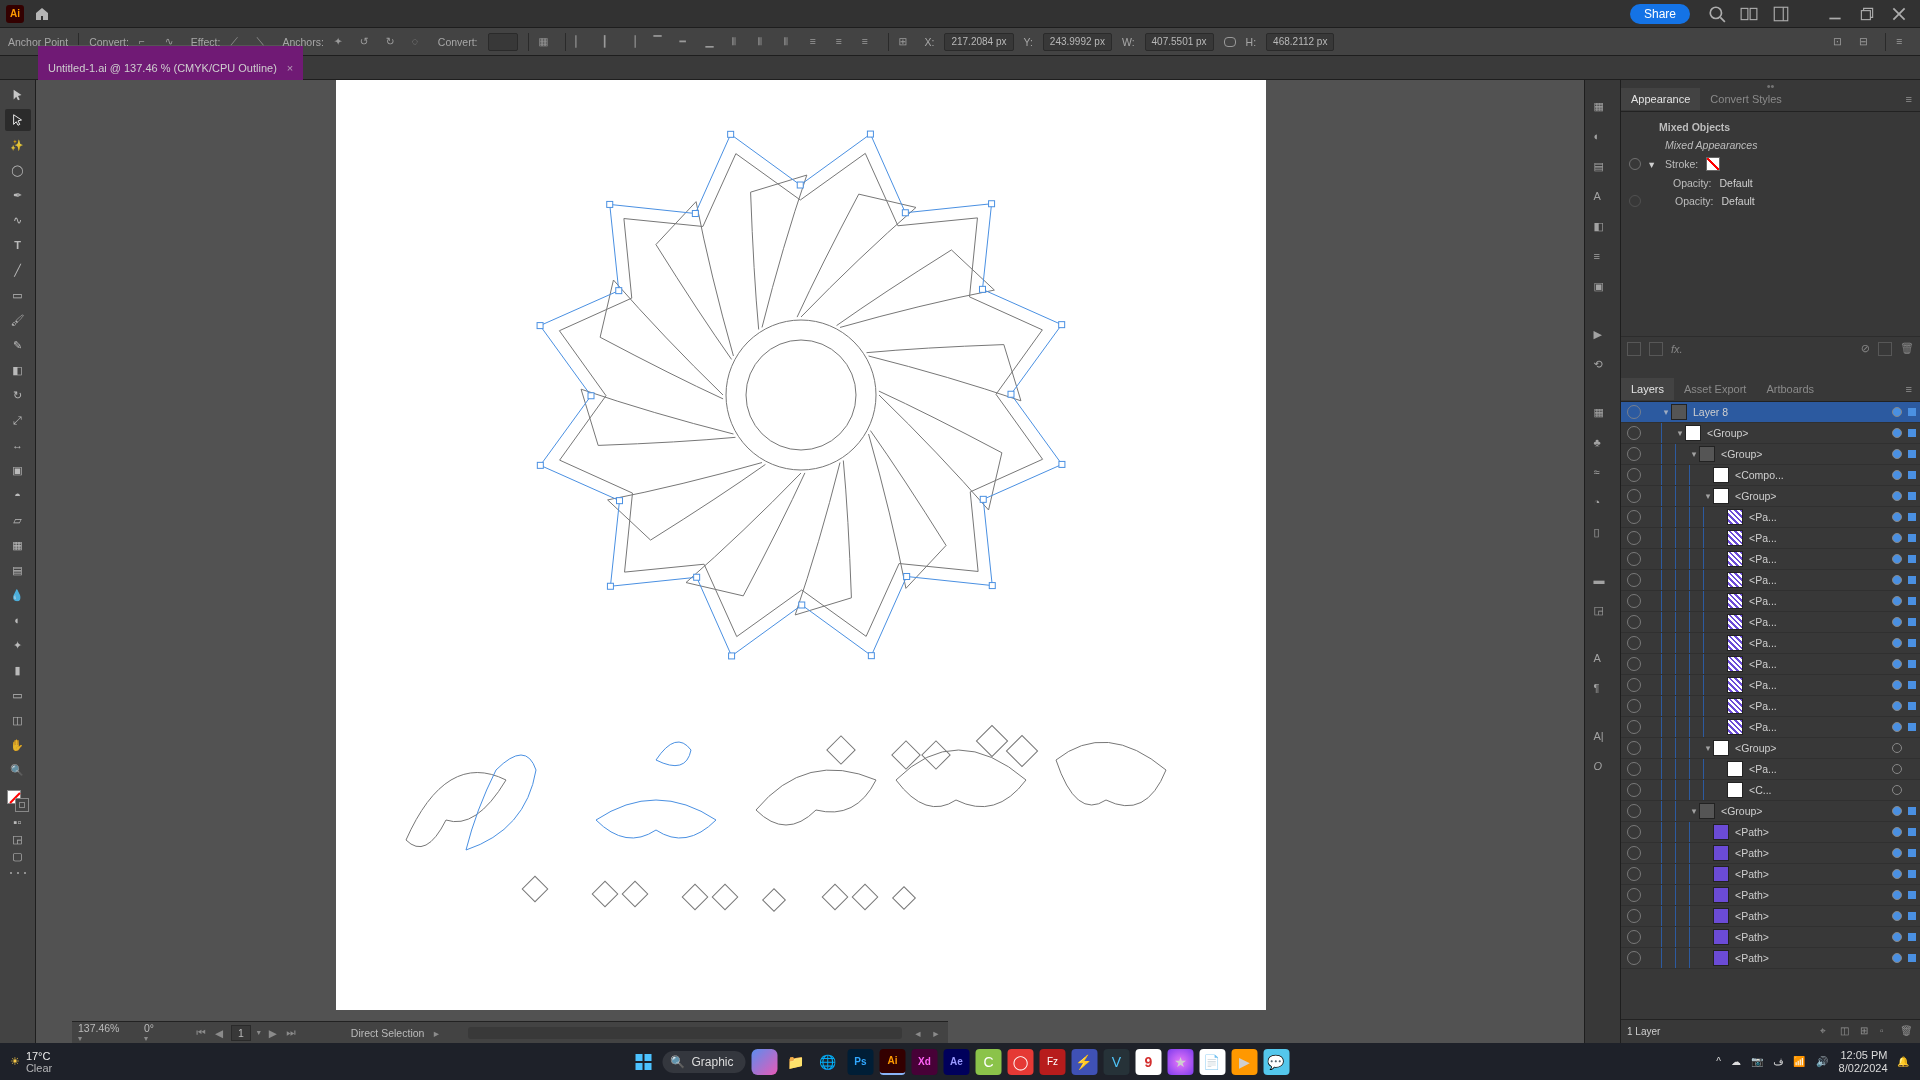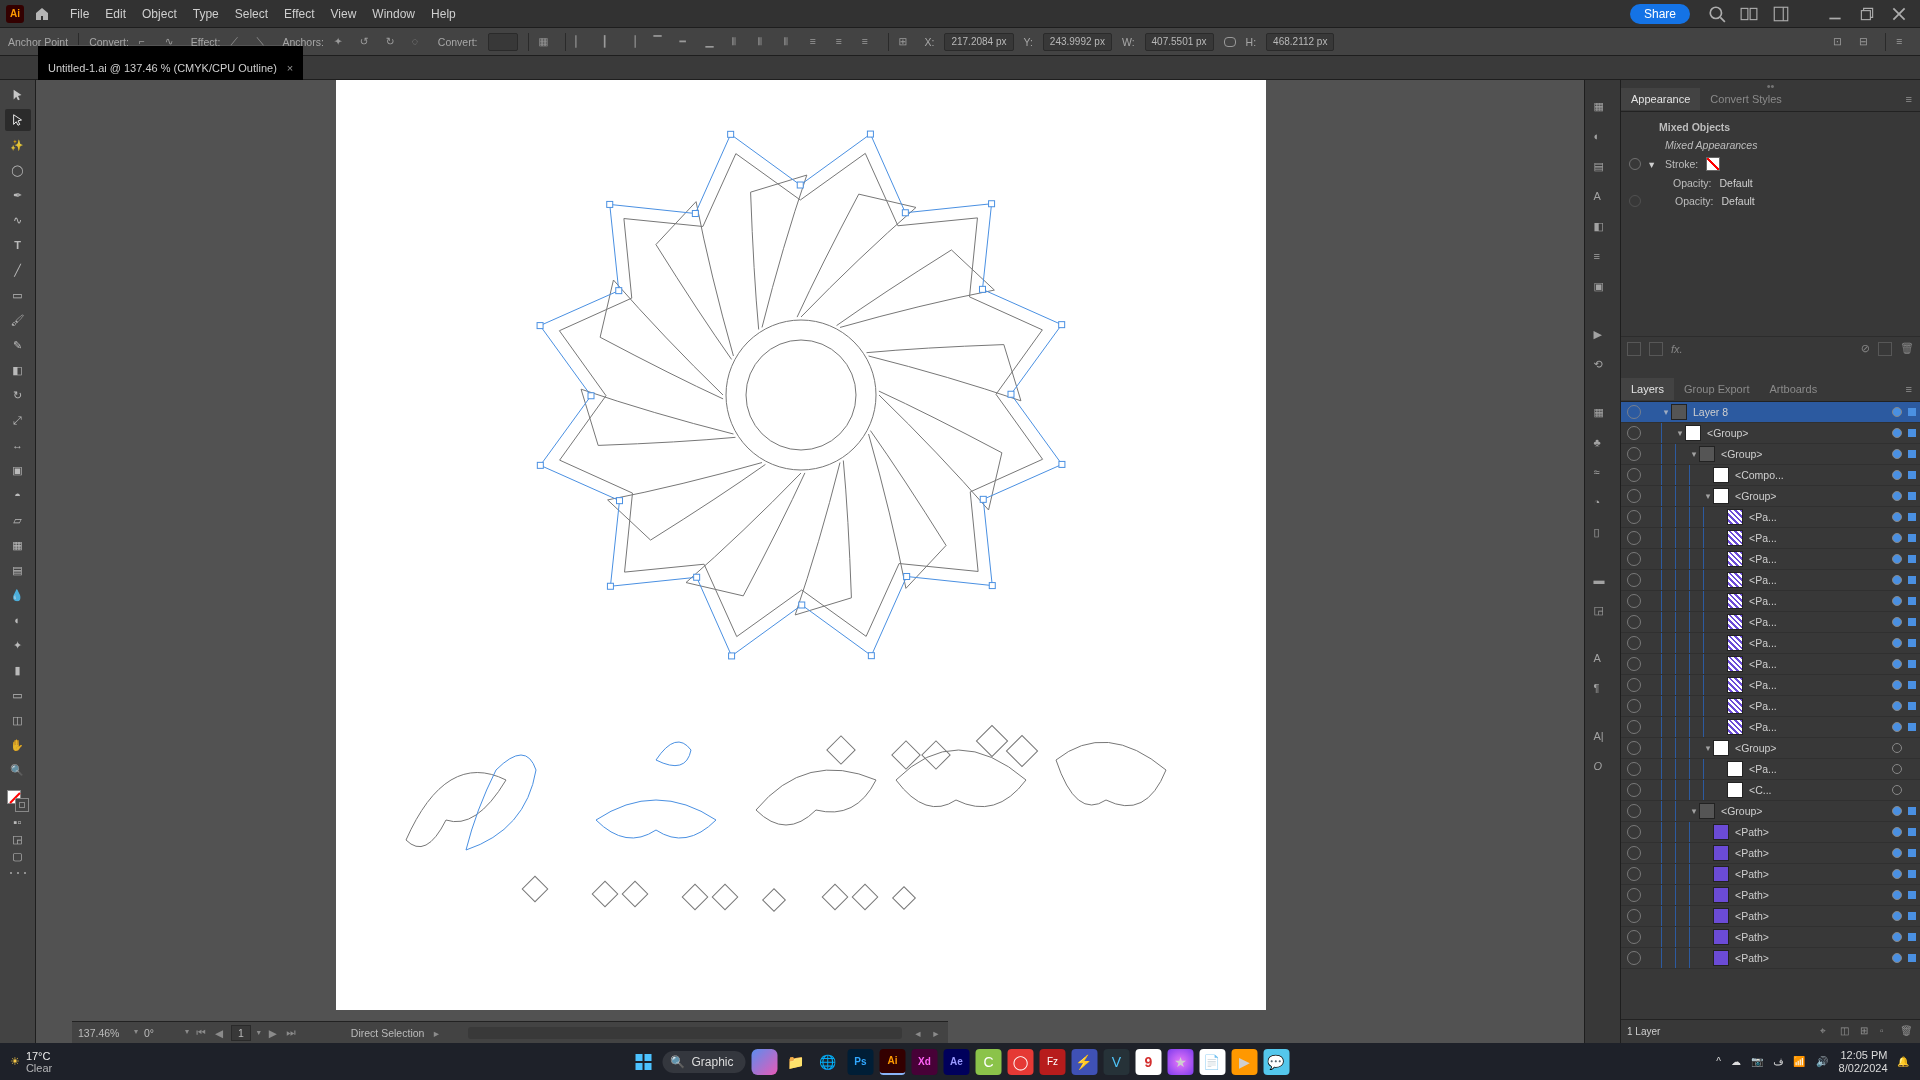--- a/index.html
+++ b/index.html
@@ -18,21 +18,21 @@
 .ctrlbar { height:28px; background:#434343; display:flex; align-items:center; padding:0 8px; gap:10px; font-size:10.5px; border-bottom:1px solid #1e1e1e; color:#b8b8b8; }
 .ctrlbar .lbl { opacity:.85; }
 .ctrlbar .ico { width:16px; height:14px; display:inline-block; opacity:.75; }
 .ctrlbar .sep { width:1px; height:18px; background:#2a2a2a; }
 .ctrlbar .numfield { background:#383838; border:1px solid #2a2a2a; padding:1px 6px; min-width:66px; height:18px; font-size:10px; display:flex; align-items:center; border-radius:2px; }
 .ctrlbar .spacer { flex:1; }
 .link-icon { width:12px; height:10px; border:1px solid #999; border-radius:4px; }
 
 
 .tabrow { height:24px; background:#3a3a3a; display:flex; align-items:center; padding-left:38px; border-bottom:1px solid #1e1e1e; }
-.tabrow .tab { background:#000000; padding:16px 10px; font-size:11px; display:flex; align-items:center; gap:10px; border-top:1px solid #555; }
+.tabrow .tab { background:#701a75; padding:16px 10px; font-size:11px; display:flex; align-items:center; gap:10px; border-top:1px solid #555; }
 .tabrow .tab .x { opacity:.7; }
 
 
 .workarea { position:absolute; top:80px; left:0; right:0; bottom:37px; display:flex; background:#262626; }
 .toolbar-left { width:36px; background:#434343; display:flex; flex-direction:column; align-items:center; padding:4px 0; gap:3px; border-right:1px solid #1e1e1e; }
 .toolbar-left .tool { width:26px; height:22px; display:flex; align-items:center; justify-content:center; opacity:.85; border-radius:2px; }
 .toolbar-left .tool.active { background:#2b2b2b; opacity:1; }
 .toolbar-left .fillstroke { width:22px; height:22px; position:relative; margin-top:6px; }
 .toolbar-left .fillstroke .sq { position:absolute; width:14px; height:14px; border:1px solid #888; }
 .toolbar-left .fillstroke .sq.f { top:0;left:0;background:#fff; }
@@ -82,21 +82,21 @@
 .lrow .name { flex:1; overflow:hidden; white-space:nowrap; text-overflow:ellipsis; }
 .lrow .target { width:10px;height:10px;border:1px solid #888;border-radius:50%;margin:0 6px;flex-shrink:0; }
 .lrow .target.filled{background:#4a90e2;}
 .lrow .selbox { width:8px;height:8px;background:#4a90e2;margin-right:4px;flex-shrink:0; }
 .lrow.top { background:#2c5aa0; }
 .layers-foot { height:24px;border-top:1px solid #222;display:flex;align-items:center;padding:0 6px;font-size:10px;gap:6px; }
 .layers-foot .spacer{flex:1;}
 .layers-foot .fi{width:14px;height:14px;opacity:.6;}
 
 .canvas-status { position:absolute; left:36px; right:636px; bottom:0; height:22px; background:#434343; display:flex; align-items:center; font-size:10.5px; padding:0 6px; gap:6px; border-top:1px solid #222; color:#bbb;}
-.canvas-status .zf { width:60px; display:flex; justify-content:space-between; }
+.canvas-status .zf { width:60px; display:flex; justify-content:space-between;flex-direction:column; }
 .canvas-status .dd { font-size:8px; opacity:.6; }
 .canvas-status .navbtn { width:12px;text-align:center;opacity:.6; }
 .canvas-status .pgnum { background:#383838;padding:1px 6px;border:1px solid #2a2a2a;}
 .canvas-status .tool{margin-left:48px;}
 .canvas-status .scrolltrack{flex:1;height:12px;background:#393939;margin-left:20px;margin-right:4px;border-radius:3px;}
 
 
 .taskbar { position:absolute; bottom:0; left:0; right:0; height:37px; background:rgba(28,32,40,.92); display:flex; align-items:center; padding:0 10px; gap:8px; backdrop-filter:blur(4px); }
 .taskbar .weather { display:flex; align-items:center; gap:6px; color:#eee; font-size:11px; }
 .taskbar .center { position:absolute; left:50%; transform:translateX(-50%); display:flex; align-items:center; gap:6px; }
@@ -107,31 +107,20 @@
 svg.ic{width:14px;height:14px;}
 </style>
 </head>
 <body>
 
 <div class="menubar">
   <div class="ai-badge">Ai</div>
   <svg class="home-icon ic" viewBox="0 0 16 16">
       <path fill="#ccc" d="M8 2l6 5v7H9v-4H7v4H2V7z"></path>
     </svg>
-  <div id="menuitems" style="display:flex">
-      <div class="menu-item">File</div>
-      <div class="menu-item">Edit</div>
-      <div class="menu-item">Object</div>
-      <div class="menu-item">Type</div>
-      <div class="menu-item">Select</div>
-      <div class="menu-item">Effect</div>
-      <div class="menu-item">View</div>
-      <div class="menu-item">Window</div>
-      <div class="menu-item">Help</div>
-    </div>
   <div class="spacer"></div>
   <div class="share-btn">Share</div>
   <svg class="wicon ic" viewBox="0 0 16 16">
       <circle cx="7" cy="7" r="5" fill="none" stroke="#ccc" stroke-width="1.5"></circle>
       <line x1="11" y1="11" x2="15" y2="15" stroke="#ccc" stroke-width="1.5"></line>
     </svg>
   <svg class="wicon ic" viewBox="0 0 16 16">
       <rect x="1" y="3" width="6" height="10" fill="none" stroke="#ccc"></rect>
       <rect x="9" y="3" width="6" height="10" fill="none" stroke="#ccc"></rect>
     </svg>
@@ -438,21 +427,21 @@
       <span class="fi"></span>
       <i>fx.</i>
       <div style="flex:1"></div>
       <span>⊘</span>
       <span class="fi"></span>
       <span>🗑</span>
     </div>
 
     <div class="panel-tabs" style="margin-top:16px">
       <div class="ptab active">Layers</div>
-      <div class="ptab">Group Export</div>
+      <div class="ptab">Asset Export</div>
       <div class="ptab">Artboards</div>
       <div class="burger">≡</div>
     </div>
     <div class="layers-body" id="layersbody">
         <div class="lrow top">
           <span class="eye"></span>
           <span class="lock"></span>
           <span class="twist">▾</span>
           <span class="thumb grp"></span>
           <span class="name">Layer 8</span>

